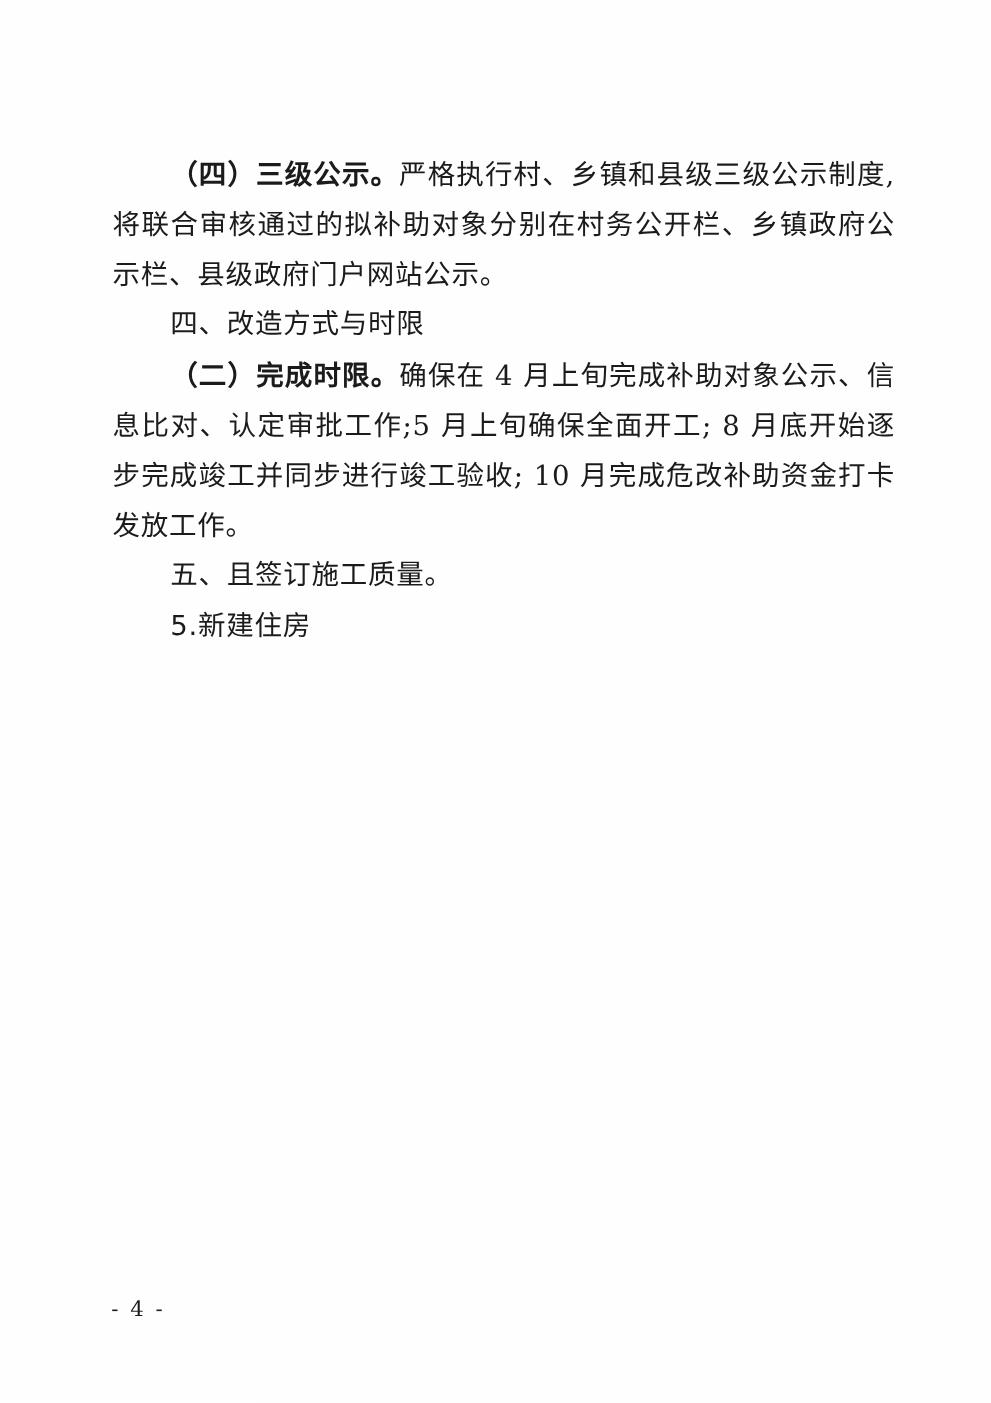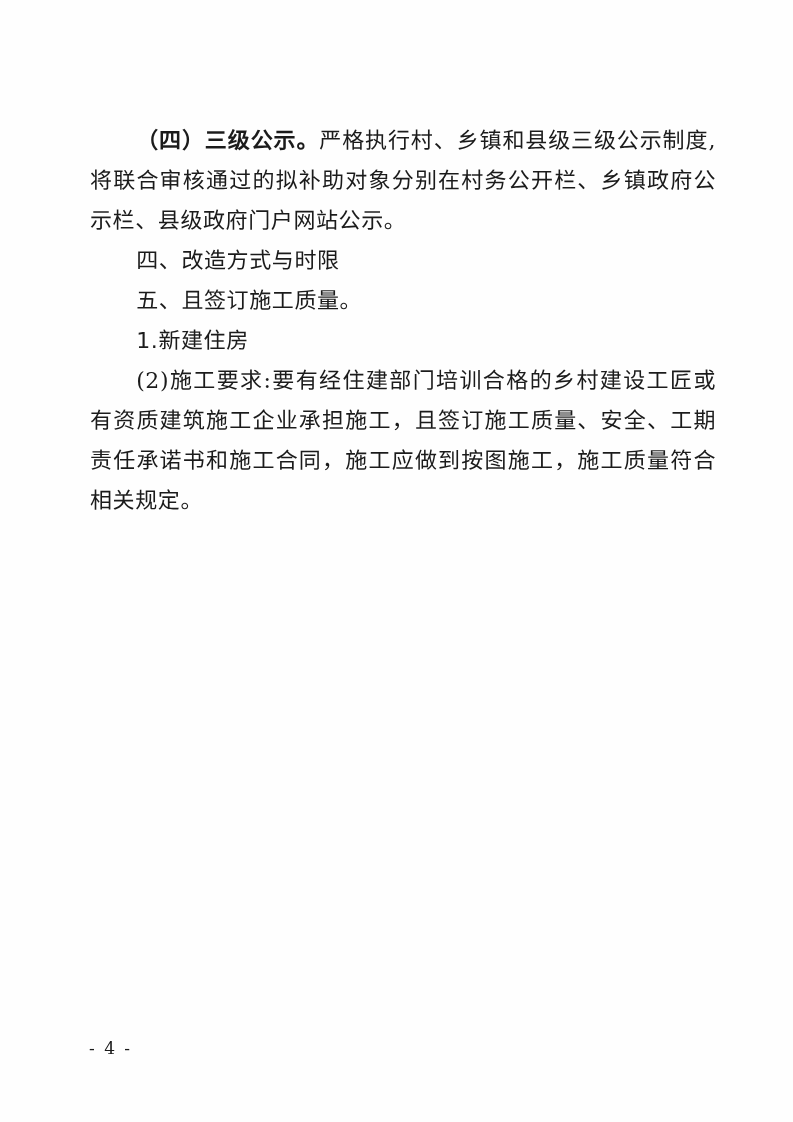--- a/index.html
+++ b/index.html
@@ -34,21 +34,21 @@
     text-align: justify;
     font-weight: normal;
   }
   .body-text {
     font-family: "DejaVu Serif", "Liberation Serif", serif;
   }
   .lead {
     font-weight: bold;
   }
   .section-heading {
-    font-family: Liberation Serif, serif;
+    font-family: Liberation Mono, monospace;
     font-weight: bold;
     font-size: 23px;
     text-align: left;
   }
   .sub-heading {
     font-family: "DejaVu Sans", "Liberation Sans", sans-serif;
     font-weight: bold;
     font-size: 22px;
     text-align: left;
   }
@@ -67,25 +67,25 @@
 
 <div class="page">
 
   <div class="content">
 
     <p class="body-text"><span class="lead">（四）三级公示。</span><span>严格执行村、乡镇和县级三级公示制度,将联合审核通过的拟补助对象分别在村务公开栏、乡镇政府公示栏、县级政府门户网站公示。</span></p>
 
     <h2 class="section-heading">四、改造方式与时限</h2>
 
 
+    <p class="body-text"><span class="lead">（二）完成时限。</span><span>确保在 4 月上旬完成补助对象公示、信息比对、认定审批工作;5 月上旬确保全面开工; 8 月底开始逐步完成竣工并同步进行竣工验收; 10 月完成危改补助资金打卡发放工作。</span></p>
 
     <h2 class="section-heading">五、且签订施工质量。</h2>
 
-    <h3 class="sub-heading">1.新建住房</h3>
+    <h3 class="sub-heading">5.新建住房</h3>
 
 
-    <p class="body-text">(2)施工要求:要有经住建部门培训合格的乡村建设工匠或有资质建筑施工企业承担施工，且签订施工质量、安全、工期责任承诺书和施工合同，施工应做到按图施工，施工质量符合相关规定。</p>
 
   </div>
 
   <div class="page-footer">- 4 -</div>
 
 </div>
 
 </body></html>

